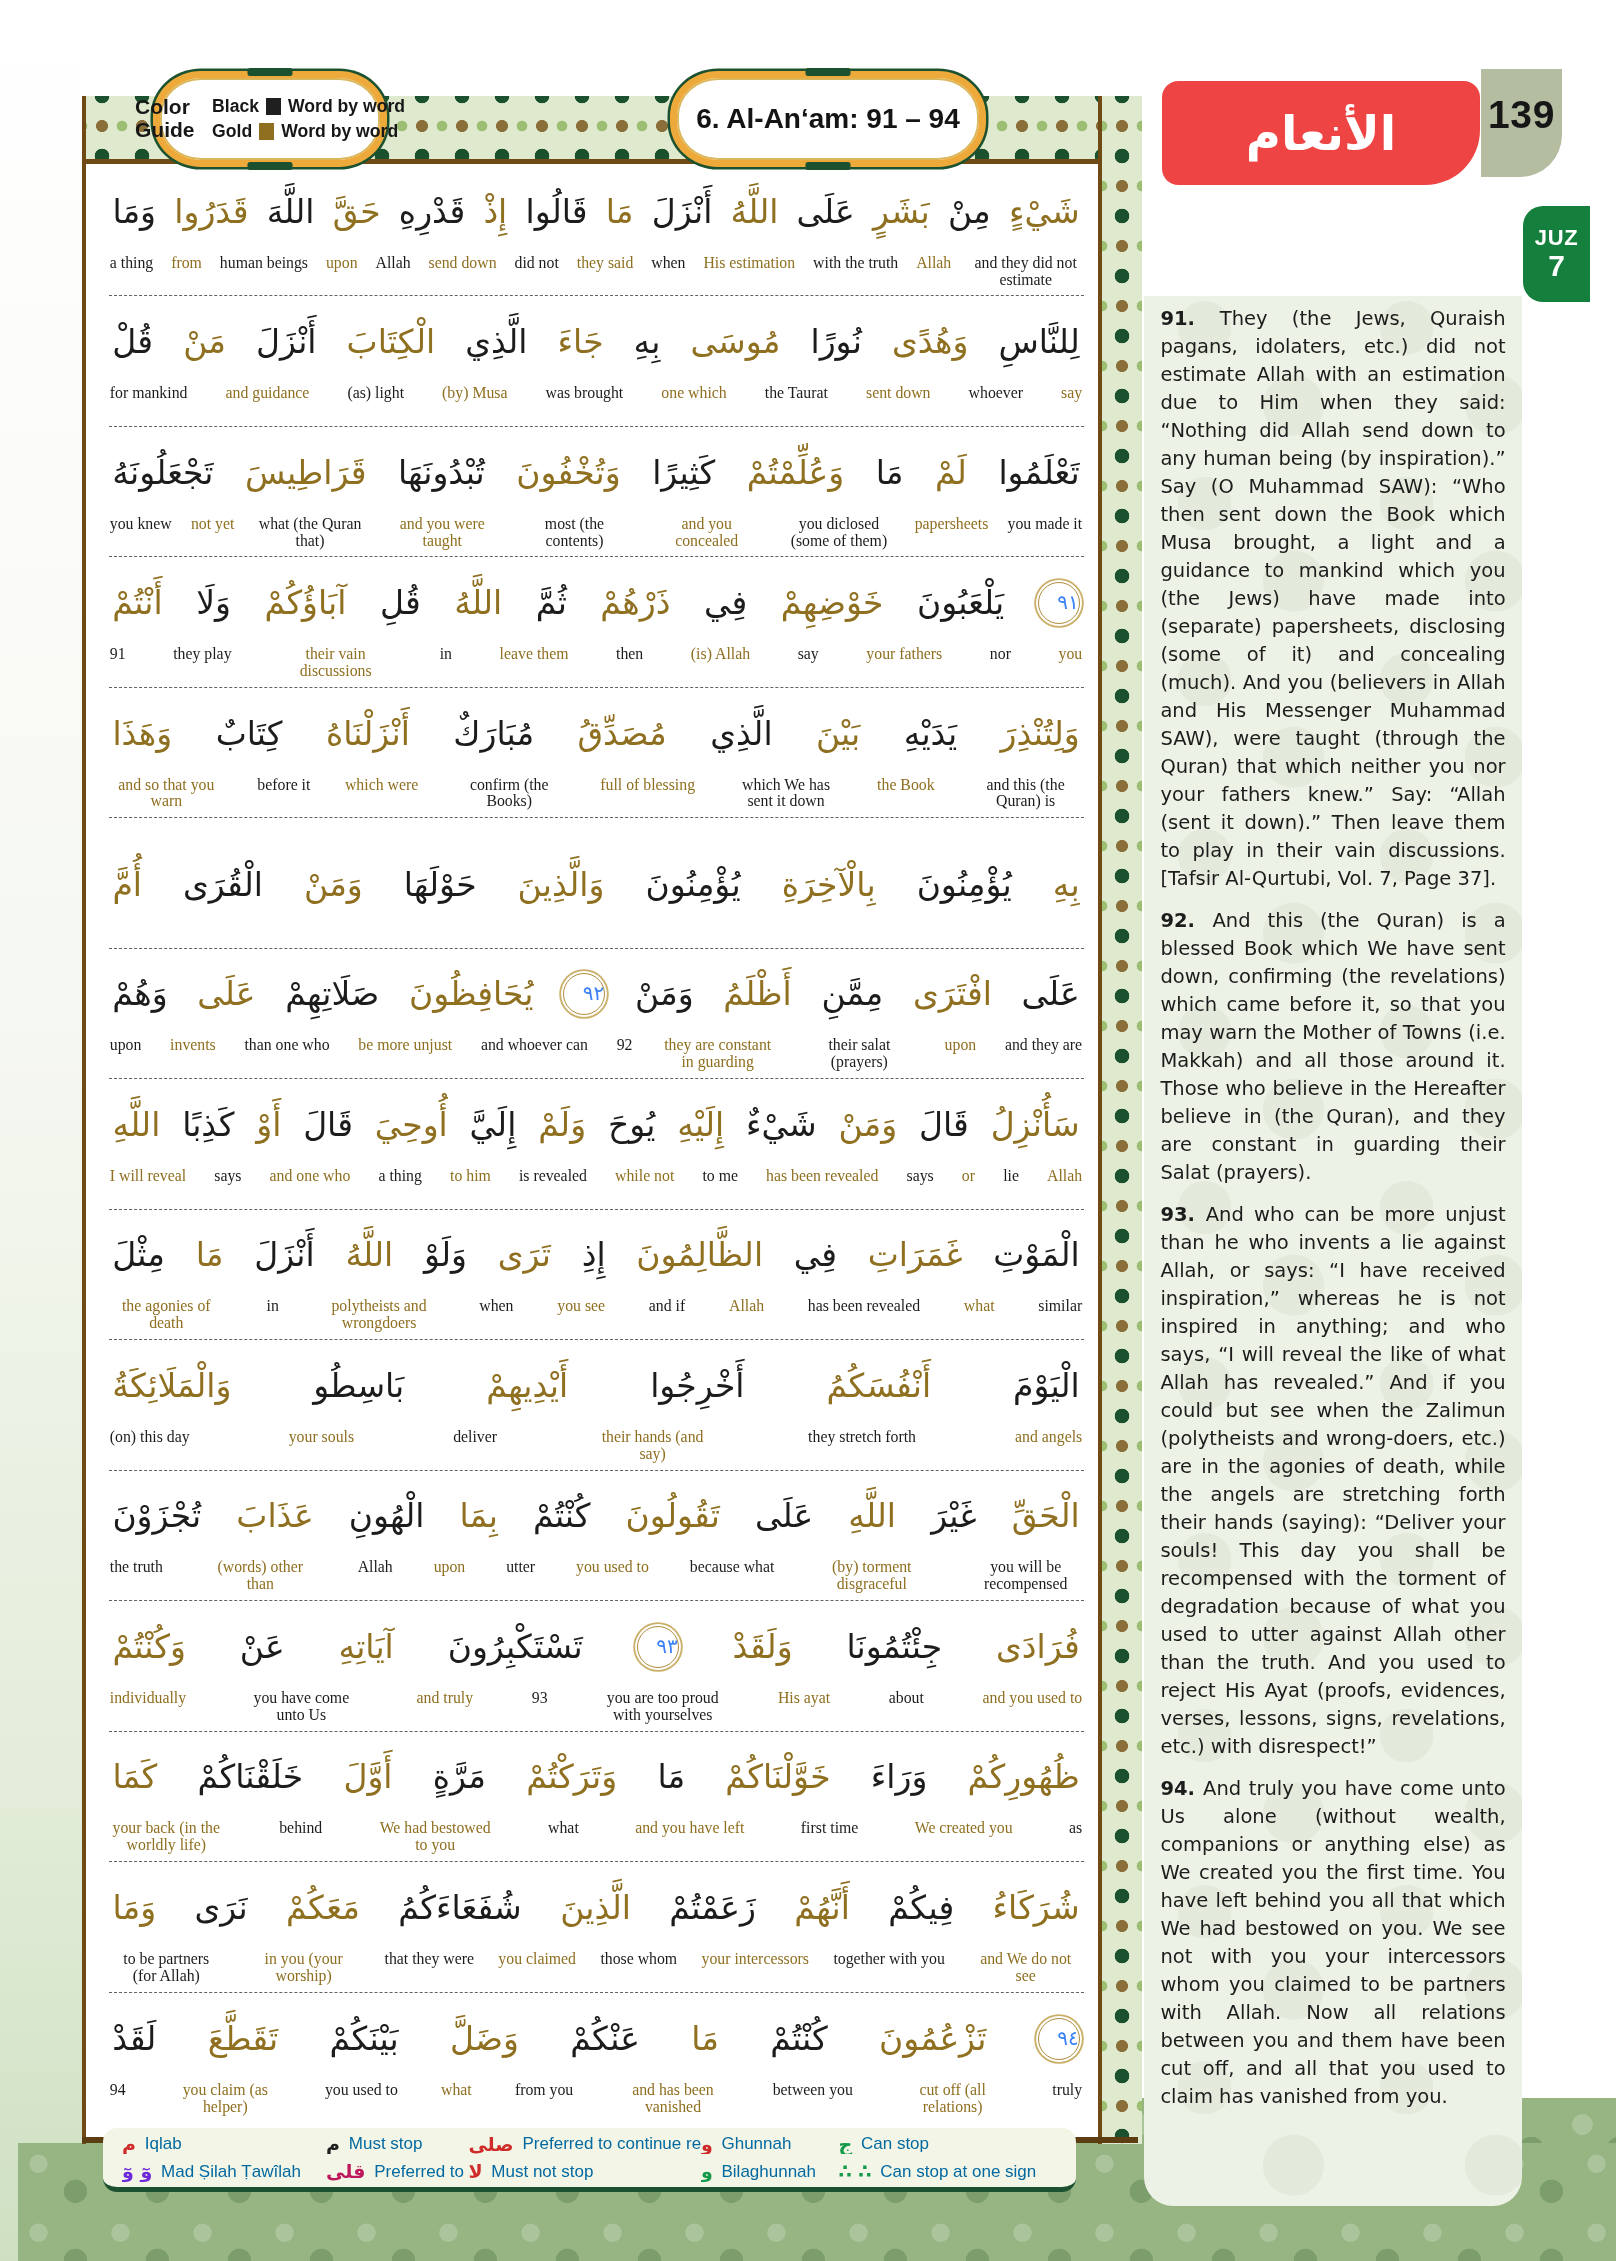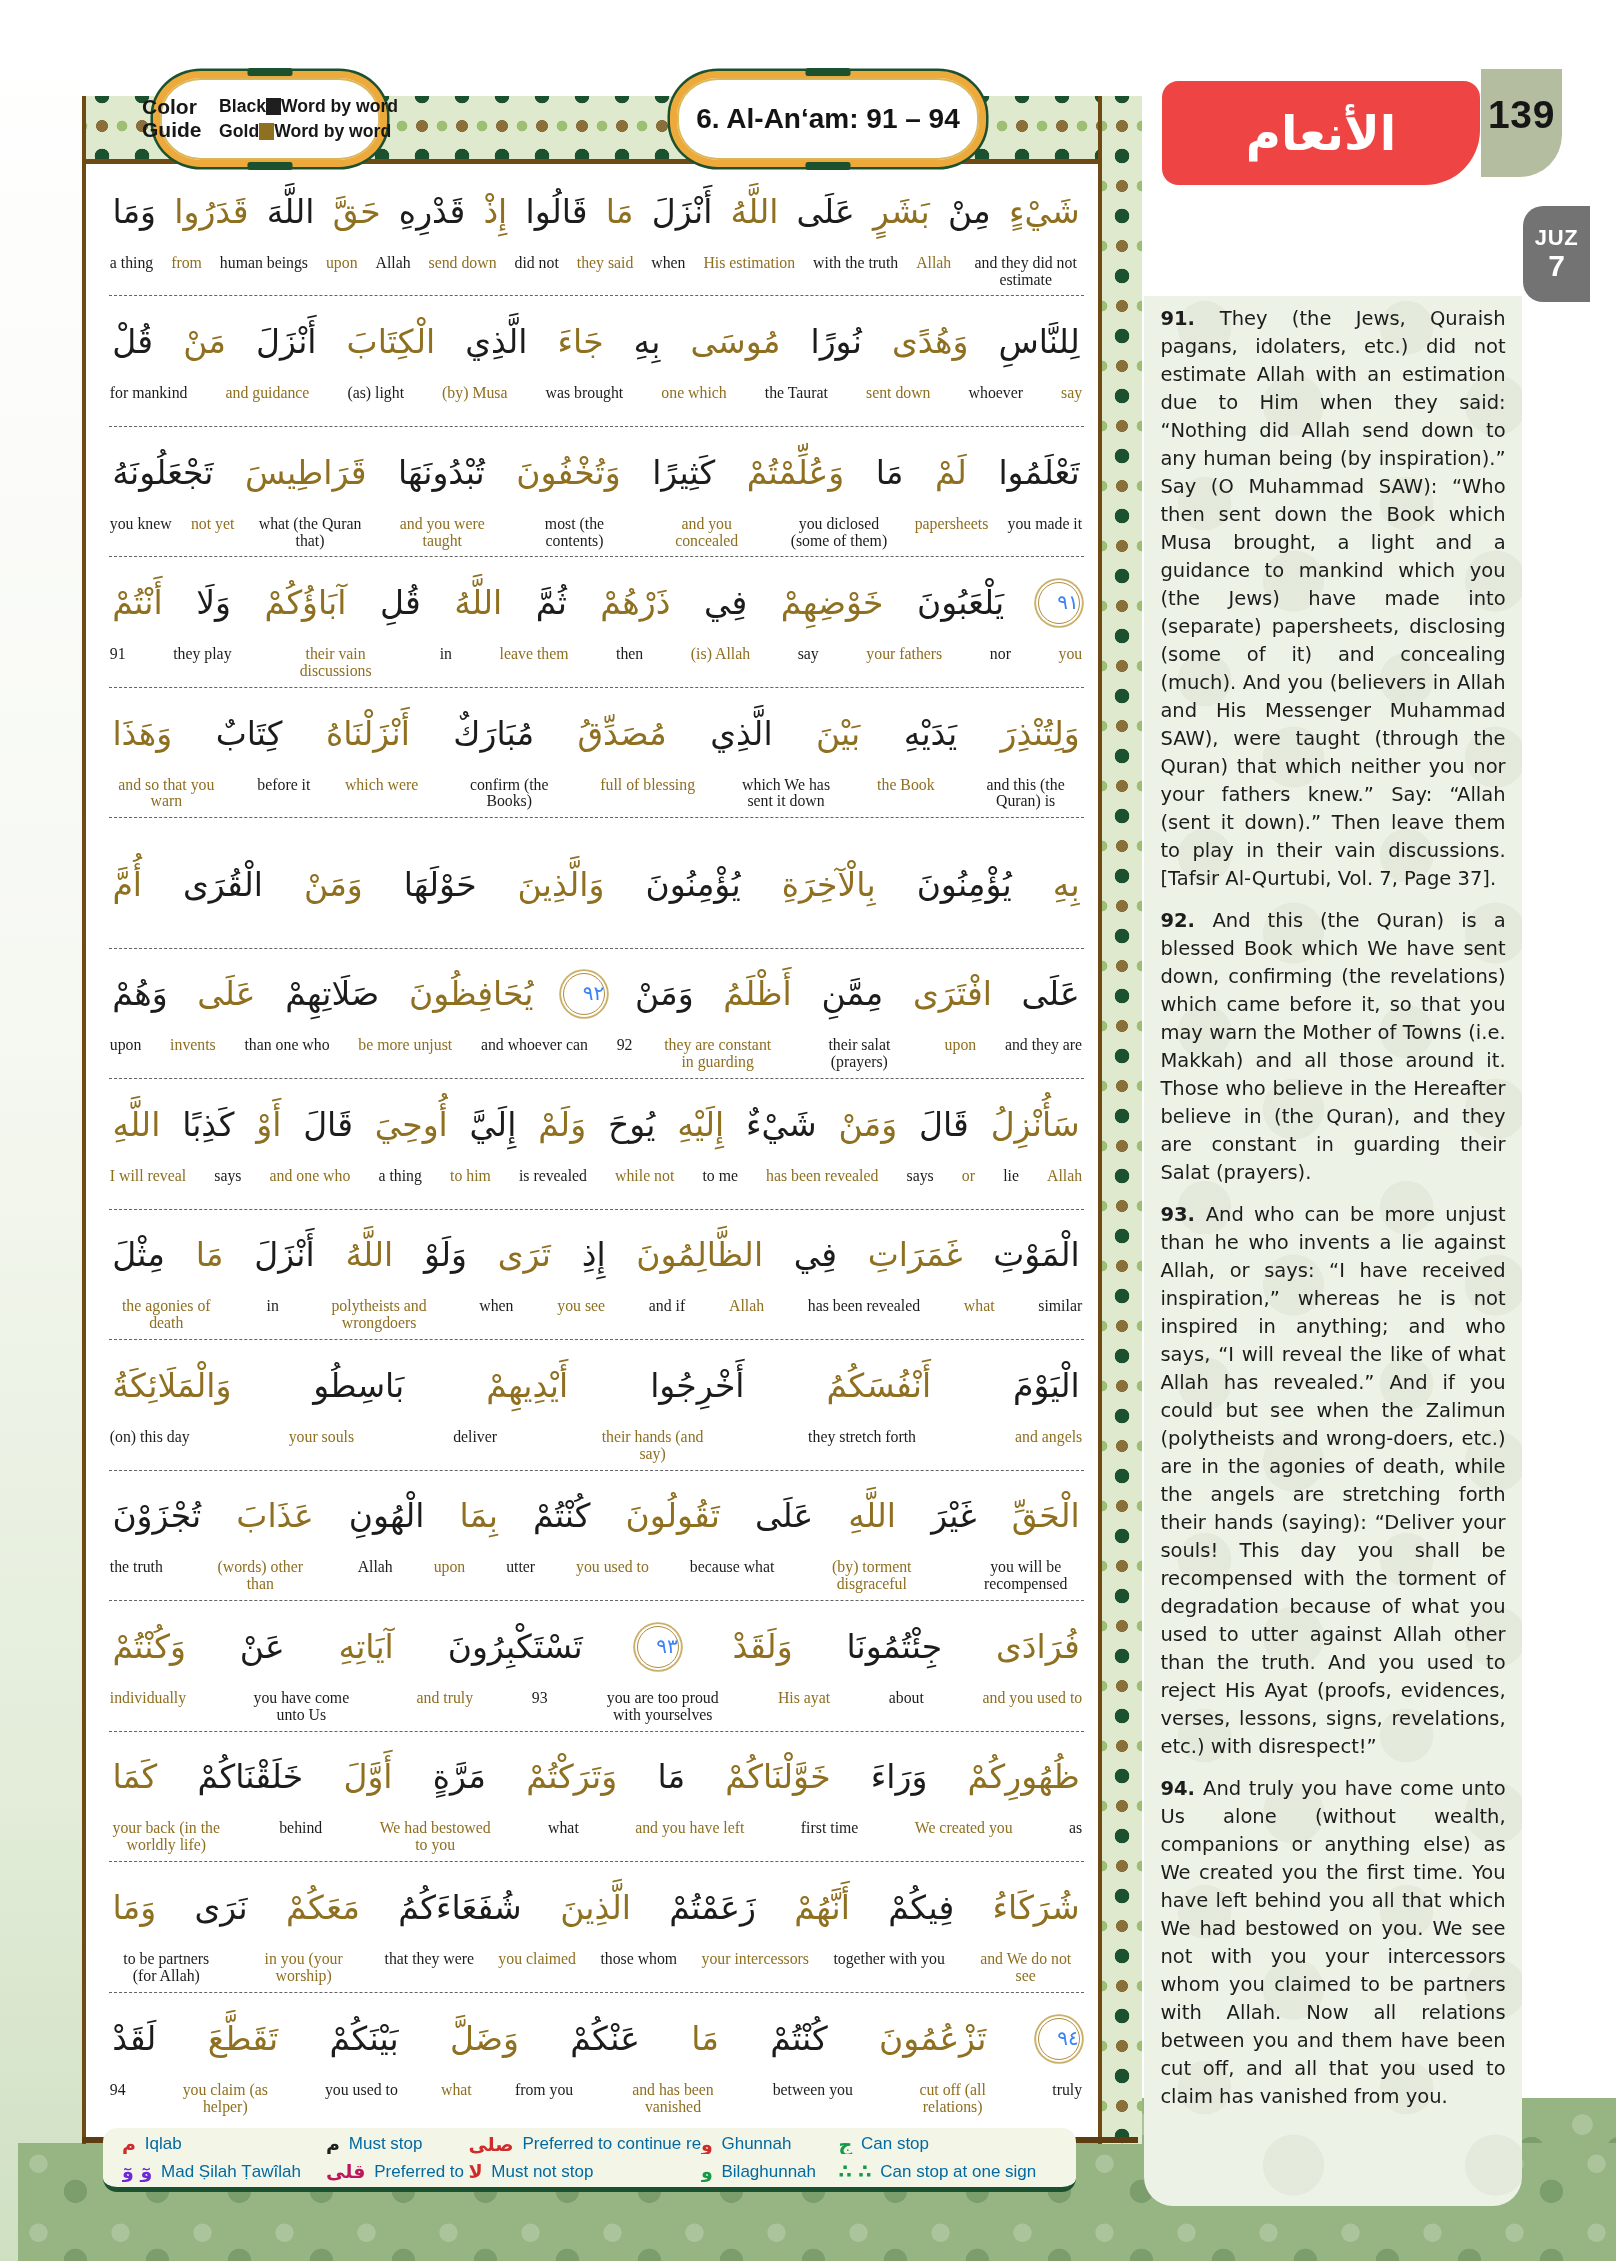--- a/index.html
+++ b/index.html
@@ -40,34 +40,34 @@
   
   .capsule{position:absolute;top:71px;height:96px;background:#ffffff;border:7px solid #eda93a;
     box-shadow:0 0 0 2.5px #1c5130, inset 0 0 0 1.9px #d9b75a;border-radius:48px/45px;box-sizing:border-box;}
   .capsule:before,.capsule:after{content:"";position:absolute;left:50%;transform:translateX(-50%);
     width:45px;height:8.2px;background:#1c5130;border-radius:2.5px;}
   .capsule:before{top:-10px;} .capsule:after{bottom:-10px;}
   .cg{left:153px;width:234px;display:flex;align-items:center;justify-content:center;gap:8.8px;padding:0 30px;}
   .cg-title{font-weight:bold;font-size:21px;line-height:1.08;color:#171717;text-align:left;}
   .cg-divider{width:2.5px;height:54px;background:#2e7d46;}
   .cg-rows{display:flex;flex-direction:column;gap:3.8px;}
-  .cg-row{display:flex;align-items:center;gap:0;font-weight:bold;font-size:17.6px;color:#171717;white-space:nowrap;}
+  .cg-row{display:flex;align-items:center;gap:7px;font-weight:bold;font-size:17.6px;color:#171717;white-space:nowrap;}
   .cg-swatch{display:inline-block;width:15px;height:16.4px;}
   .sw-black{background:#1f1f1f;} .sw-gold{background:#8f6f20;}
   .title-capsule{left:670px;width:316px;display:flex;align-items:center;justify-content:center;}
   .title-capsule .t{font-weight:bold;font-size:28px;color:#141414;white-space:nowrap;}
 
   
   .surah-banner{position:absolute;left:1162px;top:81px;width:318px;height:104px;background:#ef4444;
     border-radius:16.4px 16.4px 55px 16.4px;display:flex;align-items:center;justify-content:center;}
   .surah-banner .ar{font-family:"DejaVu Sans",sans-serif;color:#ffffff;font-size:48px;font-weight:bold;direction:rtl;}
   .pageno-box{position:absolute;left:1481px;top:69px;width:81px;height:108px;background:#b5bda0;
     border-radius:0 0 42px 0;display:flex;align-items:flex-start;justify-content:center;}
   .pageno-box .n{font-weight:bold;font-size:39px;color:#161616;margin-top:24px;letter-spacing:0.6px;}
-  .juz-tab{position:absolute;left:1523px;top:206px;width:67px;height:96px;background:#737373;
+  .juz-tab{position:absolute;left:1523px;top:206px;width:67px;height:96px;background:#15803d;
     border-radius:20px 0 0 20px;color:#ffffff;display:flex;flex-direction:column;align-items:center;justify-content:center;}
   .juz-tab .jl{font-weight:bold;font-size:22px;letter-spacing:0.6px;line-height:1.1;}
   .juz-tab .jn{font-weight:bold;font-size:30px;line-height:1.05;}
 
   
   .quran-lines{position:absolute;left:106px;top:166px;width:980px;height:1957px;display:flex;flex-direction:column;}
   .qrow{flex:1 1 0;display:flex;flex-direction:column;min-height:0;}
   .arabic{flex:1 1 auto;direction:rtl;unicode-bidi:embed;font-family:"DejaVu Sans",sans-serif;
     font-size:33px;line-height:1.45;text-align:justify;text-align-last:justify;padding:3.8px 6.3px 0 6.3px;
     white-space:nowrap;display:flex;flex-direction:row-reverse;justify-content:space-between;align-items:center;}

